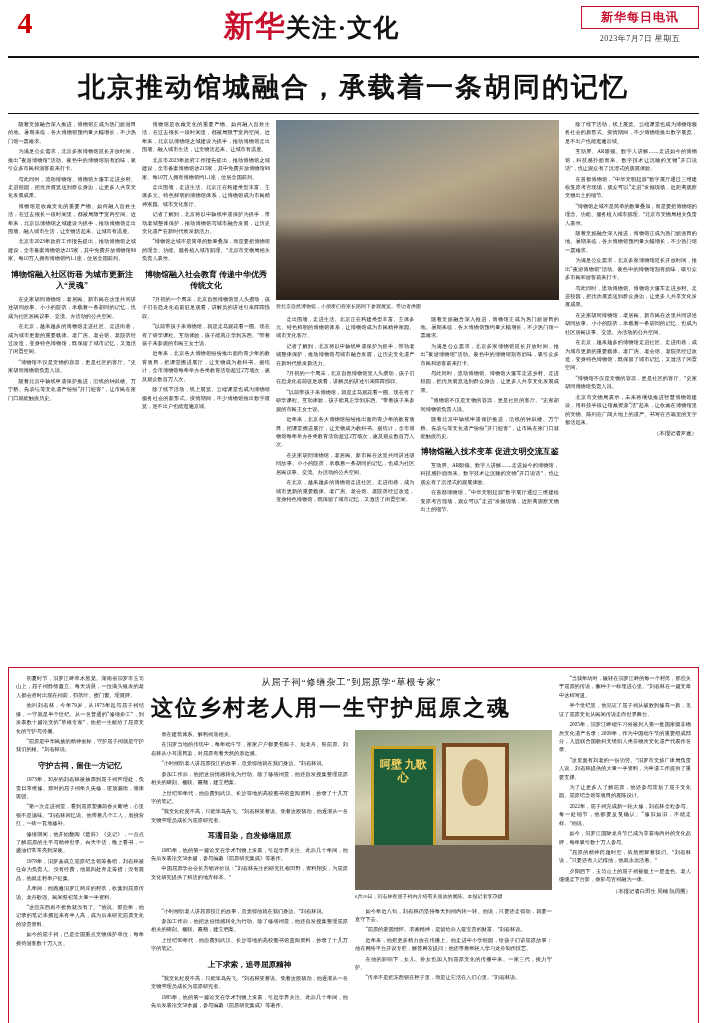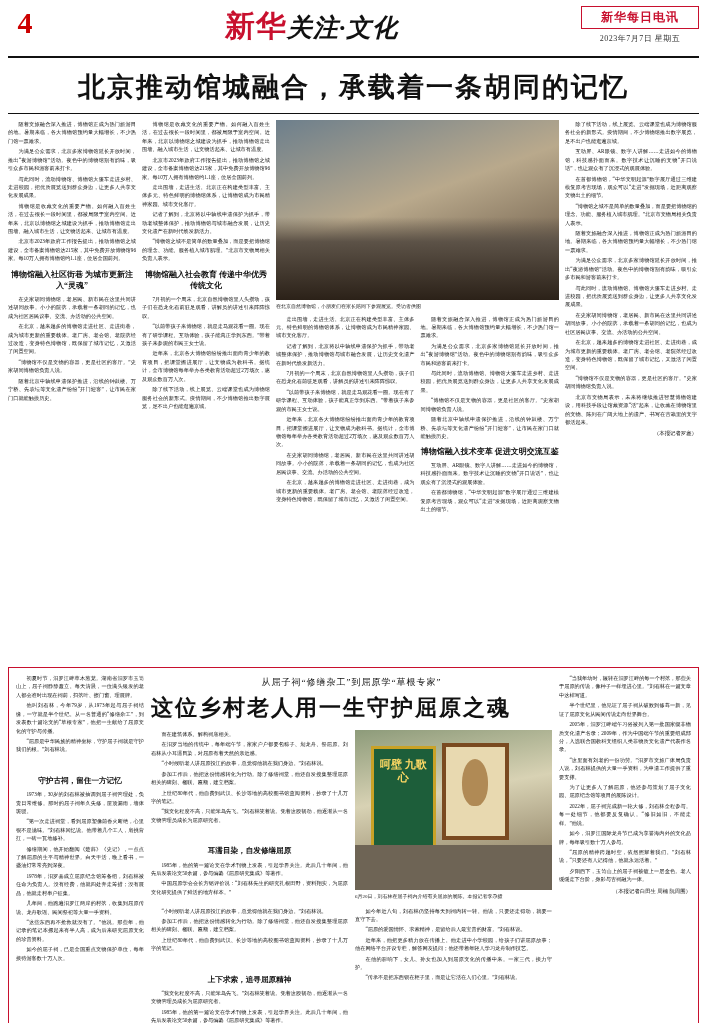--- a/index.html
+++ b/index.html
@@ -5,21 +5,21 @@
   html,body{margin:0;padding:0;background:#fff;}
   body{width:707px;height:1023px;font-family:"Liberation Serif",serif;color:#111;}
   .page{position:relative;width:707px;height:1023px;box-sizing:border-box;padding:6px 8px;}
 
   
   .masthead{display:flex;align-items:flex-start;border-bottom:2px solid #111;padding-bottom:4px;height:46px;}
   .pagenum{font-family:"Liberation Serif",serif;font-size:30px;font-weight:bold;color:#c00;width:34px;text-align:center;line-height:34px;}
   .mast-center{flex:1;text-align:center;position:relative;}
   .mast-title{display:inline-block;}
   .mast-red{font-size:30px;font-weight:bold;color:#c8102e;letter-spacing:1px;font-family:"Liberation Serif",serif;}
-  .mast-black{font-size:25px;font-weight:bold;color:#111;letter-spacing:1px;font-style:italic;}
+  .mast-black{font-size:25px;font-weight:bold;color:#111;letter-spacing:1px;}
   .mast-right{width:118px;text-align:center;}
   .mast-brand{border:1px solid #c8102e;color:#c8102e;font-size:12px;font-weight:bold;padding:2px 3px;letter-spacing:1px;}
   .mast-date{font-size:8px;color:#333;margin-top:4px;letter-spacing:0.5px;}
 
   
   .headline{text-align:center;font-size:27px;font-weight:bold;letter-spacing:2px;margin:11px 0 8px;}
   .rule{border-bottom:1px solid #111;margin-bottom:6px;}
 
   
   .top-area{display:flex;gap:6px;height:540px;}
@@ -41,21 +41,21 @@
   .f-mid{flex:1;}
   .f-right{width:132px;font-size:5.2px;line-height:1.62;text-align:justify;}
   .f-kicker{text-align:center;font-size:9px;margin:2px 0 4px;letter-spacing:1px;}
   .f-title{text-align:left;font-size:22px;font-weight:bold;letter-spacing:2px;margin:2px 0 7px;}
   .f-photo{height:160px;background:linear-gradient(170deg,#8d9b7a,#d8d2b4 40%,#7a6a4e);position:relative;overflow:hidden;margin-bottom:3px;}
   .f-photo .board{position:absolute;left:8%;top:10%;width:30%;height:62%;background:#1d5e3a;border:3px solid #c9a227;}
   .f-photo .board span{display:block;color:#ffd964;font-size:11px;text-align:center;margin-top:9px;line-height:1.15;font-weight:bold;}
   .f-photo .portrait{position:absolute;left:44%;top:8%;width:30%;height:56%;background:#e8d9b0;border:4px solid #7a4a20;}
   .f-photo .portrait i{position:absolute;left:28%;top:14%;width:44%;height:52%;background:#b08a55;border-radius:50% 50% 45% 45%;}
   .f-photo .floor{position:absolute;left:0;right:0;bottom:0;height:28%;background:#6e6455;}
-  .f-sub{font-size:7.6px;font-weight:bold;text-align:center;margin:21px 0 3px;}
+  .f-sub{font-size:7.6px;font-weight:bold;text-align:center;margin:6px 0 3px;}
   .byline{text-align:right;font-size:5.4px;margin-top:3px;}
 </style>
 </head>
 <body>
 
 <div class="page">
 
   <div class="masthead">
     <div class="pagenum">4</div>
     <div class="mast-center">

